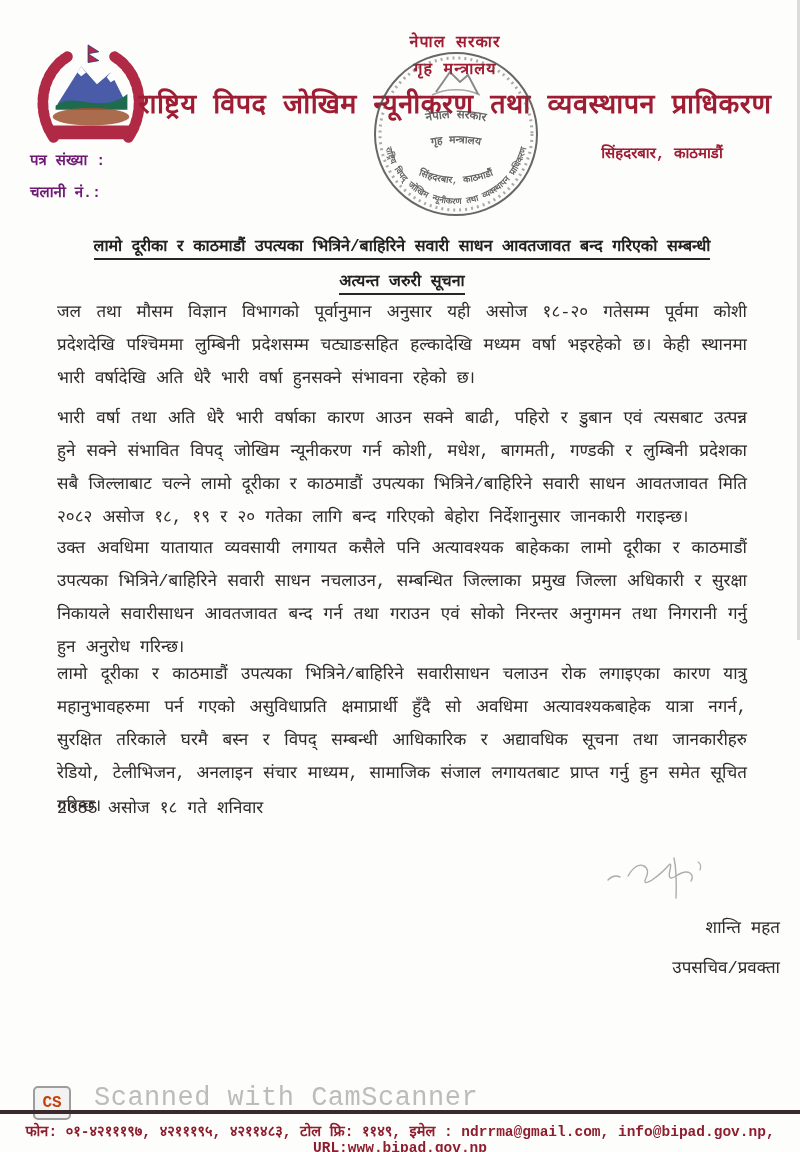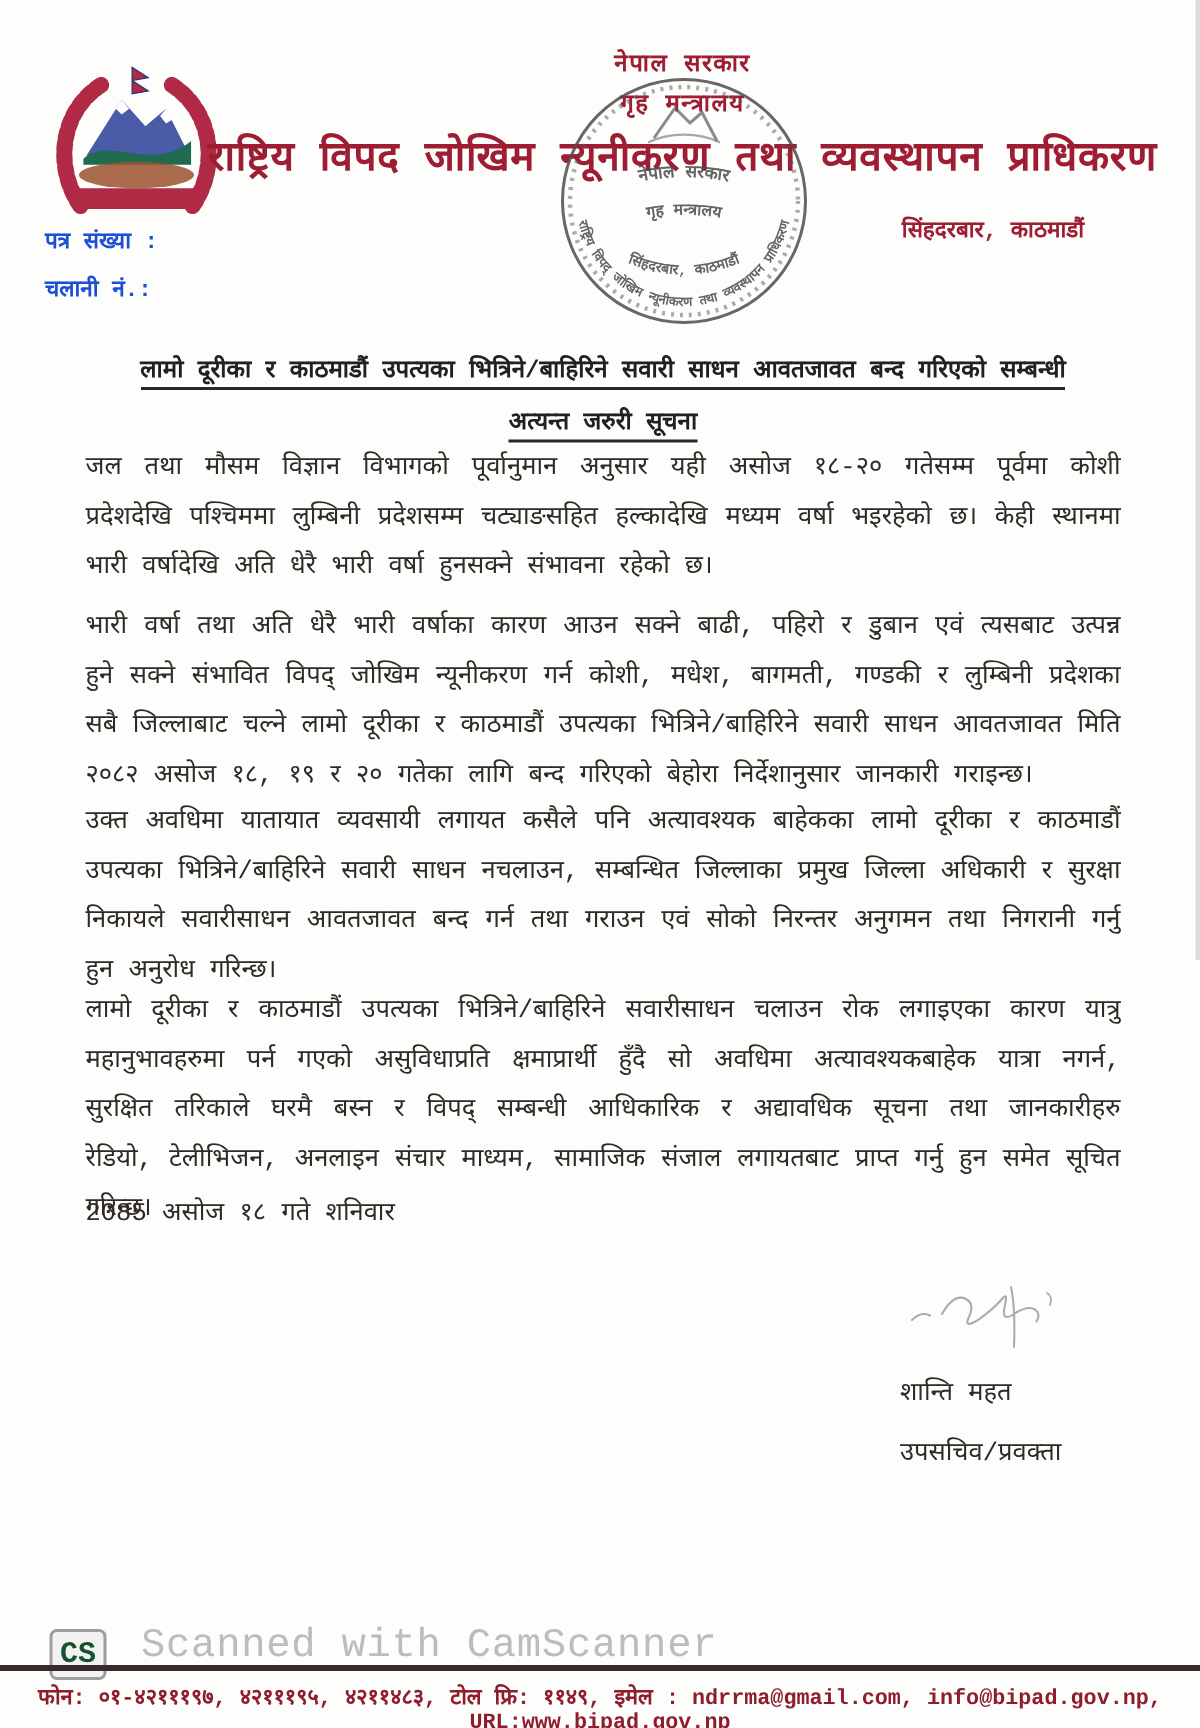--- a/index.html
+++ b/index.html
@@ -11,39 +11,39 @@
     overflow:hidden;
     font-family:Liberation Mono, monospace;
   }
   
   .hdr-center{position:absolute;left:110px;width:690px;text-align:center;color:#9e1d33;font-weight:bold;}
   .gov-line{top:30px;font-size:16px;letter-spacing:1px;}
   .ministry-line{top:57px;font-size:16px;letter-spacing:1px;}
   .authority-line{top:84px;font-size:27px;letter-spacing:0.5px;}
   .emblem{position:absolute;left:32px;top:40px;width:118px;height:115px;}
   .stamp{position:absolute;left:368px;top:48px;width:176px;height:172px;opacity:.85;}
-  .ref-block{position:absolute;left:30px;top:146px;color:#1d4ed8;font-weight:bold;font-size:15px;line-height:32px;}
+  .ref-block{position:absolute;left:30px;top:146px;color:#701a75;font-weight:bold;font-size:15px;line-height:32px;}
   .addr-block{position:absolute;left:572px;top:140px;width:180px;text-align:center;color:#9e1d33;font-weight:bold;font-size:15px;line-height:30px;}
   
   .subject{position:absolute;left:58px;top:230px;width:688px;text-align:center;color:#232020;font-weight:bold;font-size:16px;line-height:35px;}
   .subject .u{display:inline;border-bottom:2px solid #2a2626;padding-bottom:2px;}
   
   .para{position:absolute;left:57px;width:690px;font-size:17px;line-height:33px;color:#2f2a27;text-align:justify;}
   .p1{top:296px;}
   .p2{top:402px;}
   .p3{top:532px;}
   .p4{top:658px;}
   .date-line{position:absolute;left:57px;top:795px;font-size:17px;color:#2f2a27;}
   
   .sig-scribble{position:absolute;left:598px;top:842px;width:135px;height:62px;opacity:.55;}
-  .sig-name{position:absolute;left:600px;top:915px;width:180px;text-align:left;font-size:17px;color:#2f2a27;}
-  .sig-title{position:absolute;left:600px;top:955px;width:180px;text-align:left;font-size:17px;color:#2f2a27;}
+  .sig-name{position:absolute;left:600px;top:915px;width:180px;text-align:right;font-size:17px;color:#2f2a27;}
+  .sig-title{position:absolute;left:600px;top:955px;width:180px;text-align:right;font-size:17px;color:#2f2a27;}
   
   .cs-box{position:absolute;left:33px;top:1086px;width:34px;height:30px;border:2px solid #9d9d9d;border-radius:5px;
-          color:#14532d;background:#f2f2f2;font-weight:bold;font-size:20px;display:flex;align-items:center;justify-content:center;}
+          color:#c2410c;background:#f2f2f2;font-weight:bold;font-size:16px;display:flex;align-items:center;justify-content:center;}
   .cam-text{position:absolute;left:94px;top:1083px;font-size:27px;color:#bcbcbc;letter-spacing:0.5px;}
   .footer-rule{position:absolute;left:0;top:1110px;width:800px;height:4px;background:#3a2a2b;}
   .footer-contact{position:absolute;left:0;top:1120px;width:800px;text-align:center;color:#8e1d2d;font-weight:bold;font-size:14.5px;}
   .scan-edge{position:absolute;right:0;top:0;width:3px;height:640px;background:#dcdcdc;}
 </style>
 </head>
 <body>
 
 <div class="page">
 

